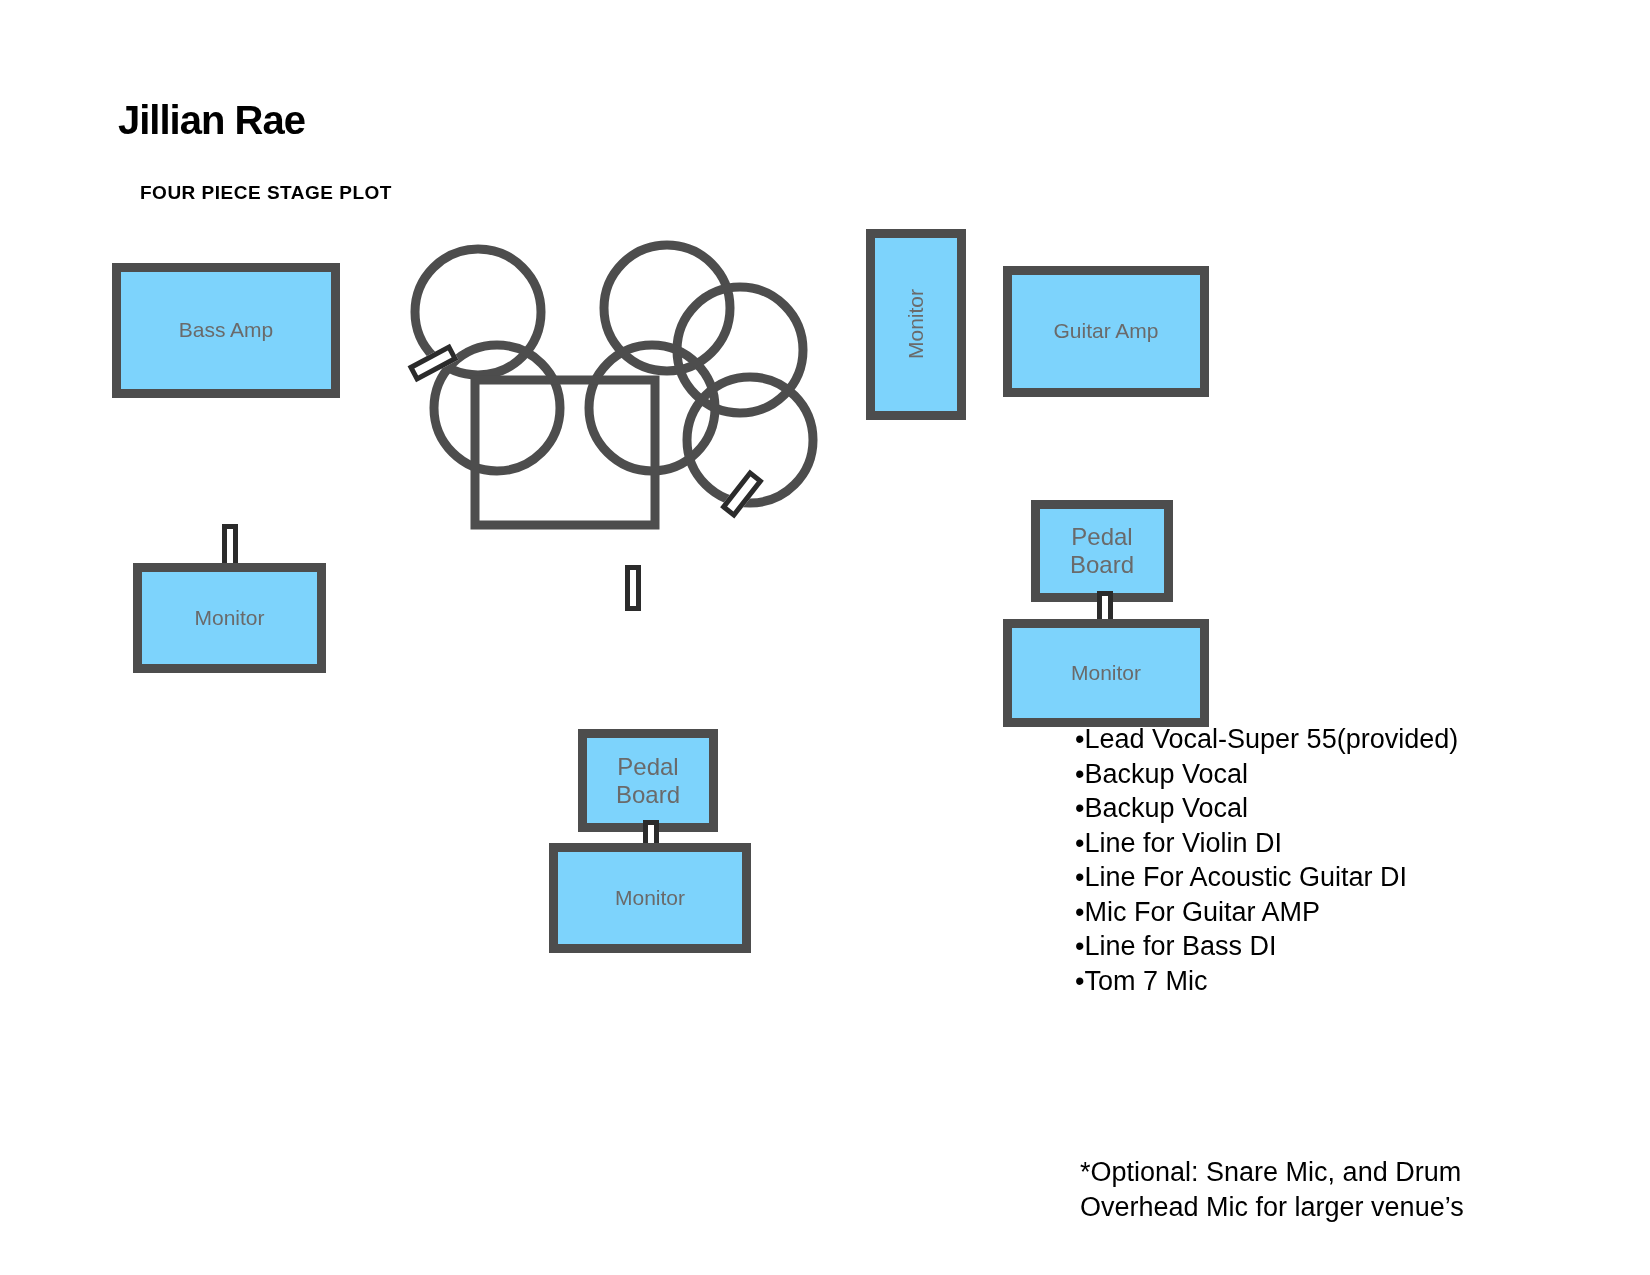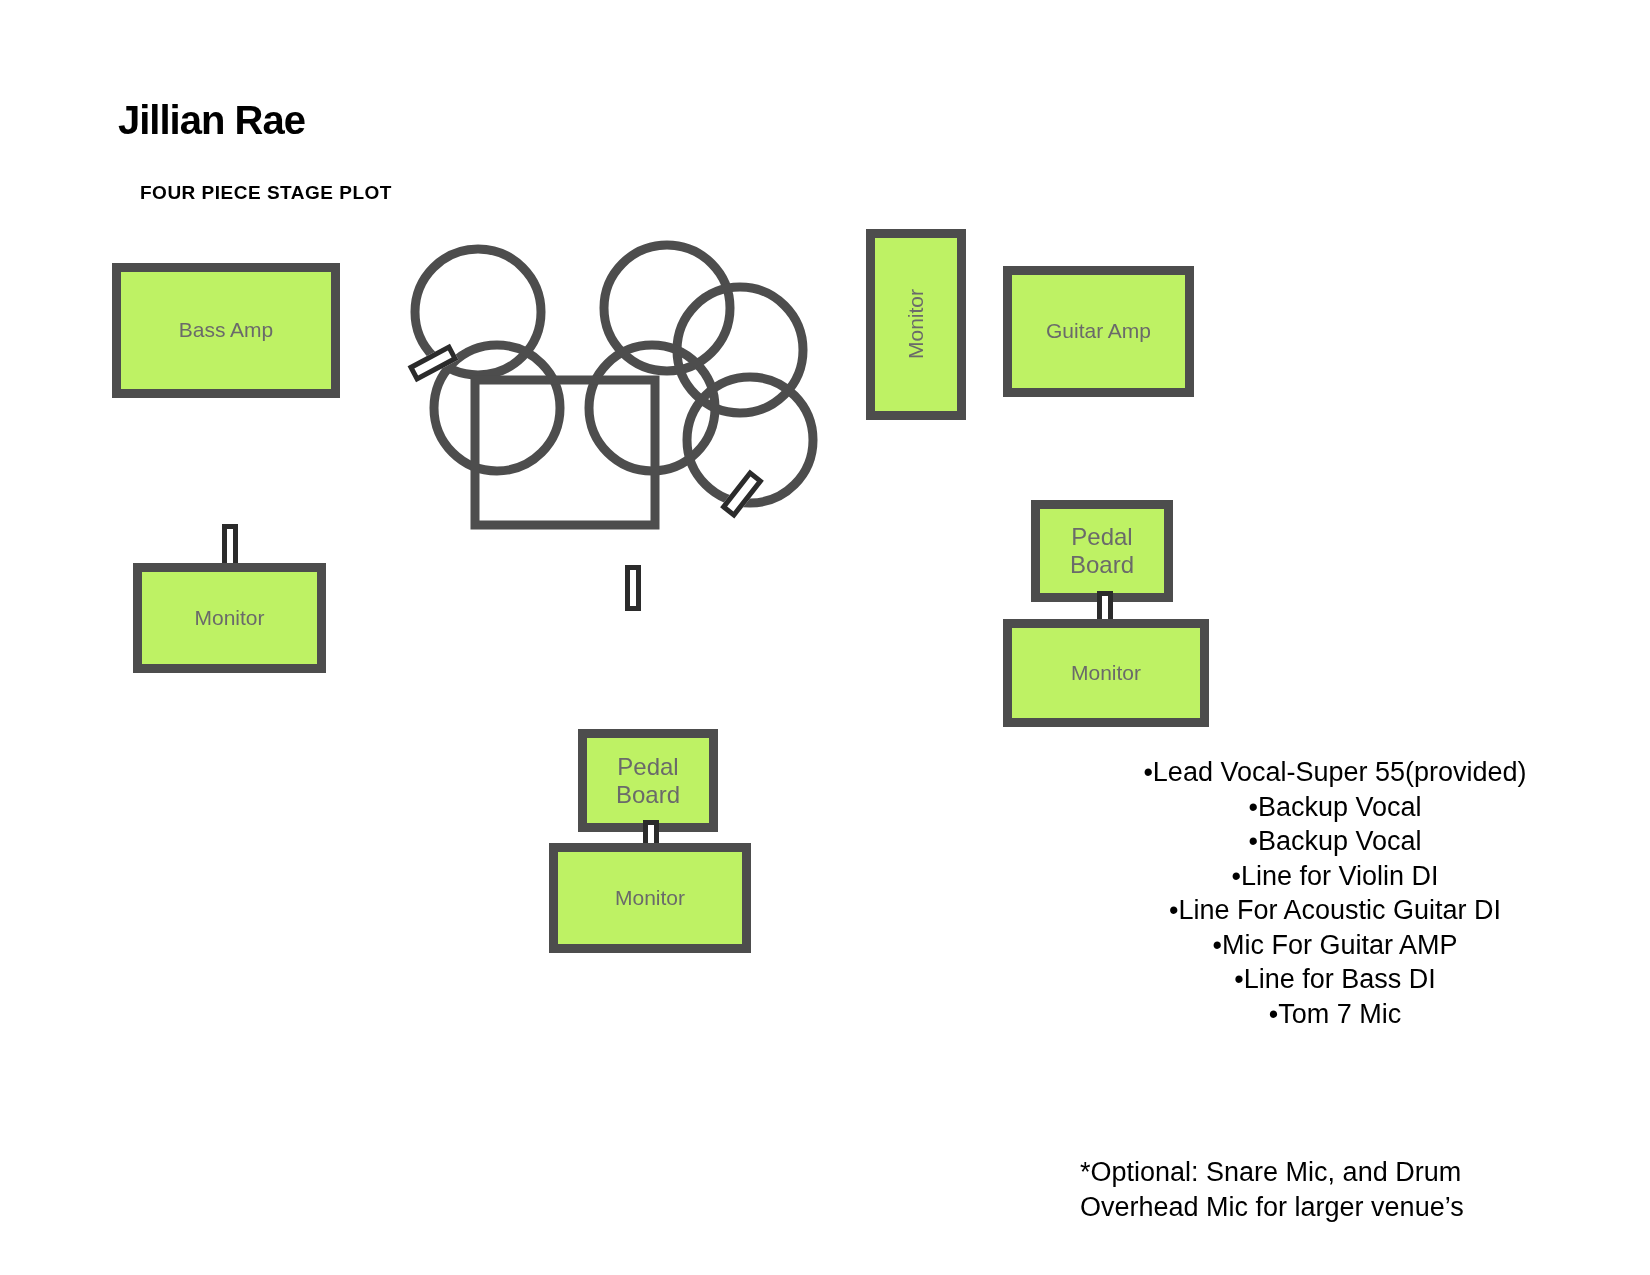--- a/index.html
+++ b/index.html
@@ -42,40 +42,40 @@
     letter-spacing: 0.5px;
     color: #000;
     margin-left: 20px;
   }
 
   
   .box {
     position: absolute;
     box-sizing: border-box;
     border: 9px solid #4d4d4d;
-    background: #bef264;
+    background: #7dd3fc;
     color: #6a6a6a;
     font-size: 21px;
     display: flex;
     align-items: center;
     justify-content: center;
     text-align: center;
     line-height: 1.15;
   }
   .box.small-text { font-size: 24px; }
 
   .box.vertical span {
     writing-mode: vertical-rl;
     transform: rotate(180deg);
     display: inline-block;
   }
 
   
   #bass-amp      { left: 112px;  top: 263px; width: 228px; height: 135px; }
-  #guitar-amp    { left: 1003px; top: 266px; width: 191px; height: 131px; }
+  #guitar-amp    { left: 1003px; top: 266px; width: 206px; height: 131px; }
   #monitor-up-right { left: 866px; top: 229px; width: 100px; height: 191px; }
 
   #monitor-left  { left: 133px;  top: 563px; width: 193px; height: 110px; }
   #pedal-right   { left: 1031px; top: 500px; width: 142px; height: 102px; }
   #monitor-right { left: 1003px; top: 619px; width: 206px; height: 108px; }
   #pedal-center  { left: 578px;  top: 729px; width: 140px; height: 103px; }
   #monitor-center{ left: 549px;  top: 843px; width: 202px; height: 110px; }
 
   
   .mic-stub {
@@ -107,26 +107,25 @@
     left: 405px;
     top: 240px;
     width: 470px;
     height: 320px;
   }
 
   
   .input-list {
     position: absolute;
     left: 1075px;
-    top: 755px;
+    top: 722px;
     width: 520px;
     color: #000;
     font-size: 27px;
     line-height: 1.28;
-    text-align: center;
   }
   .input-list .item { white-space: nowrap; }
   .note {
     position: absolute;
     left: 1080px;
     top: 1155px;
     width: 470px;
     color: #000;
     font-size: 27px;
     line-height: 1.28;

